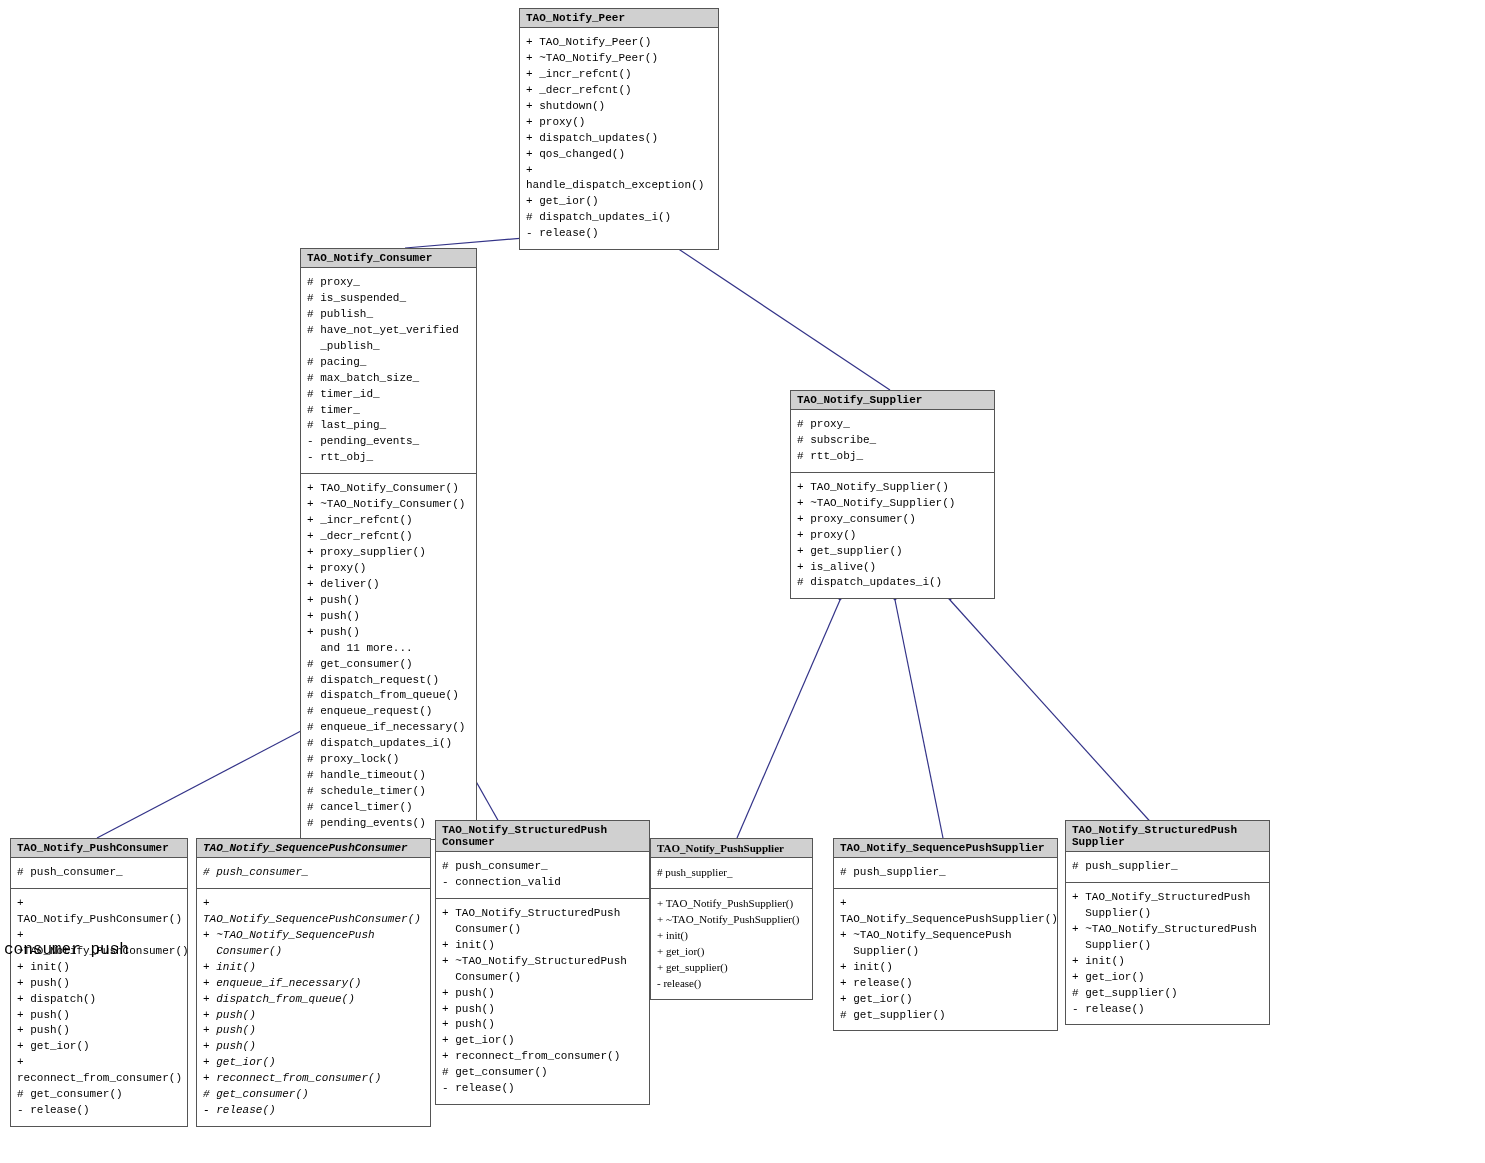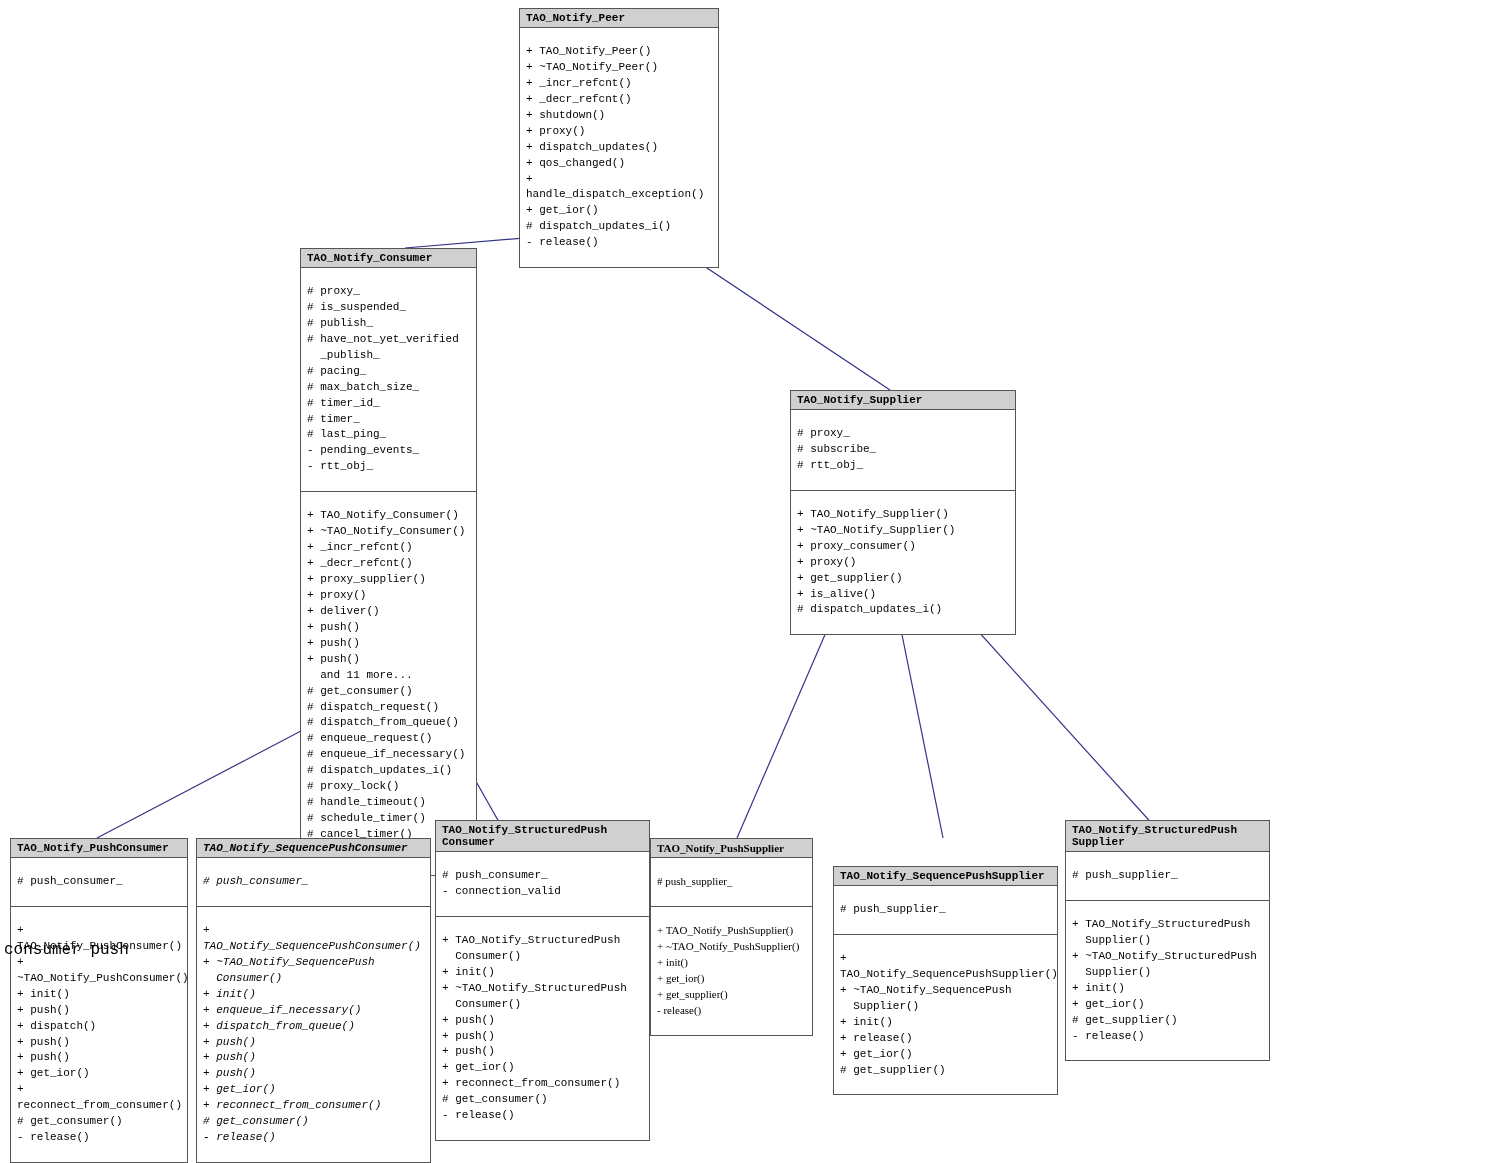--- a/index.html
+++ b/index.html
@@ -25,21 +25,21 @@
     }
     .uml-box-header {
       background: #d0d0d0;
       border-bottom: 1px solid #555;
       padding: 3px 6px;
       text-align: left;
       font-weight: bold;
     }
     .uml-box-section {
       border-bottom: 1px solid #555;
-      padding: 16px 6px;
+      padding: 7px 6px;
       line-height: 1.45;
     }
     .uml-box-section:last-child {
       border-bottom: none;
     }
     svg.arrows {
       position: absolute;
       top: 0;
       left: 0;
       width: 1485px;
@@ -137,21 +137,21 @@
       # enqueue_if_necessary()<br>
       # dispatch_updates_i()<br>
       # proxy_lock()<br>
       # handle_timeout()<br>
       # schedule_timer()<br>
       # cancel_timer()<br>
       # pending_events()
     </div>
   </div>
 
-  <div class="uml-box" style="left:790px; top:390px; width:226px;">
+  <div class="uml-box" style="left:790px; top:390px; width:205px;">
     <div class="uml-box-header">TAO_Notify_Supplier</div>
     <div class="uml-box-section">
       # proxy_<br>
       # subscribe_<br>
       # rtt_obj_
     </div>
     <div class="uml-box-section">
       + TAO_Notify_Supplier()<br>
       + ~TAO_Notify_Supplier()<br>
       + proxy_consumer()<br>
@@ -234,21 +234,21 @@
     <div class="uml-box-section">
       + TAO_Notify_PushSupplier()<br>
       + ~TAO_Notify_PushSupplier()<br>
       + init()<br>
       + get_ior()<br>
       + get_supplier()<br>
       - release()
     </div>
   </div>
 
-  <div class="uml-box" style="left:833px; top:838px; width:225px;margin-top:28px;">
+  <div class="uml-box" style="left:833px; top:838px; width:225px;">
     <div class="uml-box-header">TAO_Notify_SequencePushSupplier</div>
     <div class="uml-box-section">
       # push_supplier_
     </div>
     <div class="uml-box-section">
       + TAO_Notify_SequencePushSupplier()<br>
       + ~TAO_Notify_SequencePush<br>
       &nbsp;&nbsp;Supplier()<br>
       + init()<br>
       + release()<br>

